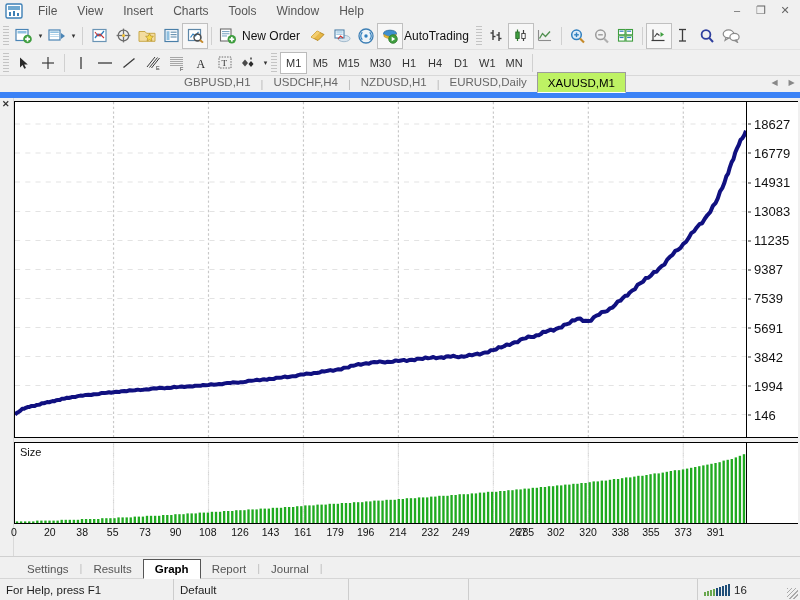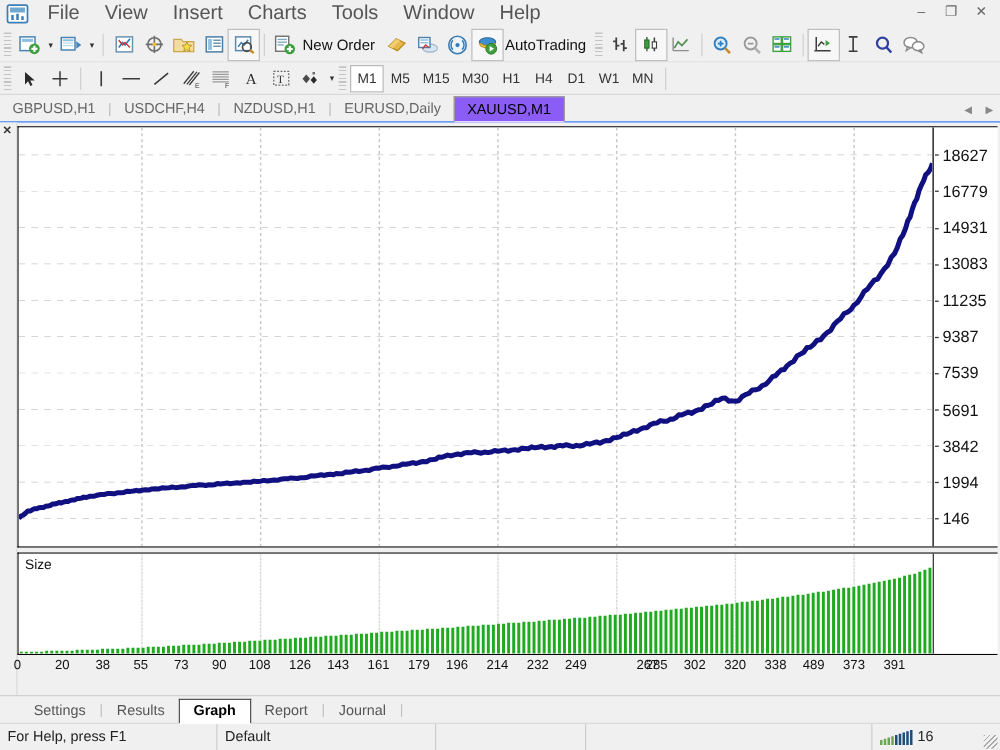--- a/index.html
+++ b/index.html
@@ -31,21 +31,21 @@
   }
   .app-logo {
     width: 20px; height: 18px;
     margin: 0 4px 0 4px;
     position: relative;
     flex: none;
   }
   .menu-item {
     padding: 2px 10px;
     color: #555;
-    font-size: 16px;
+    font-size: 12px;
     white-space: nowrap;
     cursor: default;
   }
   .win-btns {
     position: absolute;
     right: 4px; top: 2px;
     display: flex;
     gap: 2px;
   }
   .win-btn {
@@ -114,33 +114,34 @@
   }
   .tf-btn.active { background: #ffffff; border: 1px solid #bbb; }
 
   
   .charttabs {
     height: 22px;
     display: flex;
     align-items: flex-end;
     background: #f0f0f0;
     position: relative;
-    border-bottom: 1px solid #3b82f6;
-    flex: none;
+    border-bottom: 6px solid #3b82f6;
+    flex: none;
+    justify-content: center;
   }
   .ctab {
     height: 20px;
     padding: 0 10px;
     display: flex; align-items: center;
     color: #666;
     font-size: 11.5px;
     white-space: nowrap;
   }
   .ctab.active {
-    background: #8b5cf6;
+    background: #bef264;
     color: #000;
     border: 1px solid #9c9c9c;
     border-bottom: 1px solid #fff;
     height: 21px;
     margin-bottom: -1px;
     font-weight: normal;
   }
   .ctab-div { color: #bbb; padding: 0 0; align-self: center; }
   .ctab-nav {
     position: absolute;
@@ -1008,21 +1009,21 @@
             <div class="xtick" style="left: 43.8725%;">179</div>
             <div class="xtick" style="left: 48.0392%;">196</div>
             <div class="xtick" style="left: 52.451%;">214</div>
             <div class="xtick" style="left: 56.8627%;">232</div>
             <div class="xtick" style="left: 61.0294%;">249</div>
             <div class="xtick" style="left: 65.4412%; margin-left: 25px;">267</div>
             <div class="xtick" style="left: 69.8529%;">285</div>
             <div class="xtick" style="left: 74.0196%;">302</div>
             <div class="xtick" style="left: 78.4314%;">320</div>
             <div class="xtick" style="left: 82.8431%;">338</div>
-            <div class="xtick" style="left: 87.0098%;">489</div>
+            <div class="xtick" style="left: 87.0098%;">355</div>
             <div class="xtick" style="left: 91.4216%;">373</div>
             <div class="xtick" style="left: 95.8333%;">391</div>
           </div>
         <div class="xaxis-pad"></div>
       </div>
     </div>
   </div>
 
   <div class="bottom-tabs">
     <div class="btab">Settings</div>

